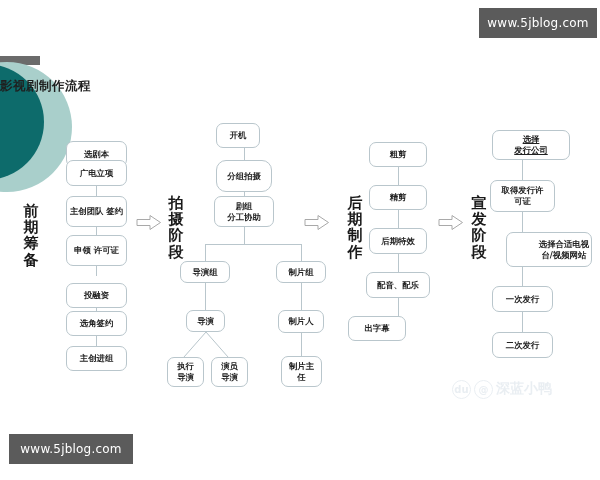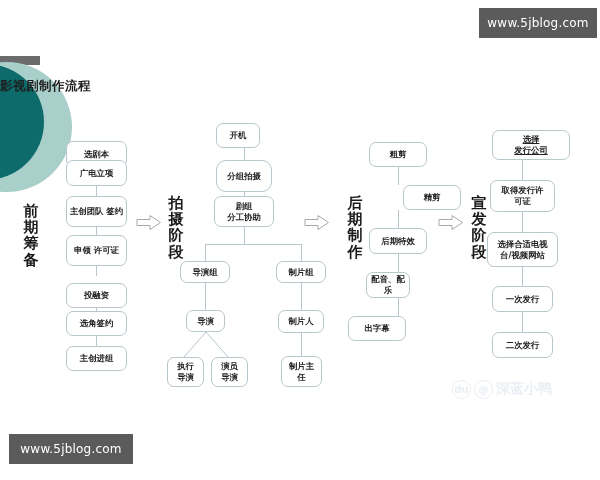--- a/index.html
+++ b/index.html
@@ -293,47 +293,47 @@
   </div>
 
   <div class="conn conn-v" style="left:398px; top:167px; height:18px;"></div>
   <div class="conn conn-v" style="left:398px; top:210px; height:18px;"></div>
   <div class="conn conn-v" style="left:398px; top:254px; height:18px;"></div>
   <div class="conn conn-v" style="left:398px; top:298px; height:18px;"></div>
 
   <div class="node" style="left:369px; top:142px; width:58px; height:25px;">
     <span>粗剪</span>
   </div>
-  <div class="node" style="left:369px; top:185px; width:58px; height:25px;margin-left:34px;">
+  <div class="node" style="left:369px; top:185px; width:58px; height:25px;">
     <span>精剪</span>
   </div>
   <div class="node" style="left:369px; top:228px; width:58px; height:26px;">
     <span>后期特效</span>
   </div>
-  <div class="node" style="left:366px; top:272px; width:44px; height:26px;">
+  <div class="node" style="left:366px; top:272px; width:64px; height:26px;">
     <span>配音、配乐</span>
   </div>
   <div class="node" style="left:348px; top:316px; width:58px; height:25px;">
     <span>出字幕</span>
   </div>
 
   <div class="conn conn-v" style="left:522px; top:160px; height:20px;"></div>
   <div class="conn conn-v" style="left:522px; top:212px; height:20px;"></div>
   <div class="conn conn-v" style="left:522px; top:267px; height:19px;"></div>
   <div class="conn conn-v" style="left:522px; top:312px; height:20px;"></div>
 
   <div class="node" style="left:492px; top:130px; width:78px; height:30px;text-decoration:underline;">
     <span style="white-space:pre-line;">选择
 发行公司</span>
   </div>
   <div class="node" style="left:490px; top:180px; width:65px; height:32px;">
     <span style="white-space:pre-line;">取得发行许
 可证</span>
   </div>
-  <div class="node" style="left:487px; top:232px; width:71px; height:35px;">
+  <div class="node" style="left:506px; top:232px; width:86px; height:35px;justify-content:flex-end;">
     <span style="white-space:pre-line;">选择合适电视
 台/视频网站</span>
   </div>
   <div class="node" style="left:492px; top:286px; width:61px; height:26px;">
     <span>一次发行</span>
   </div>
   <div class="node" style="left:492px; top:332px; width:61px; height:26px;">
     <span>二次发行</span>
   </div>
 

